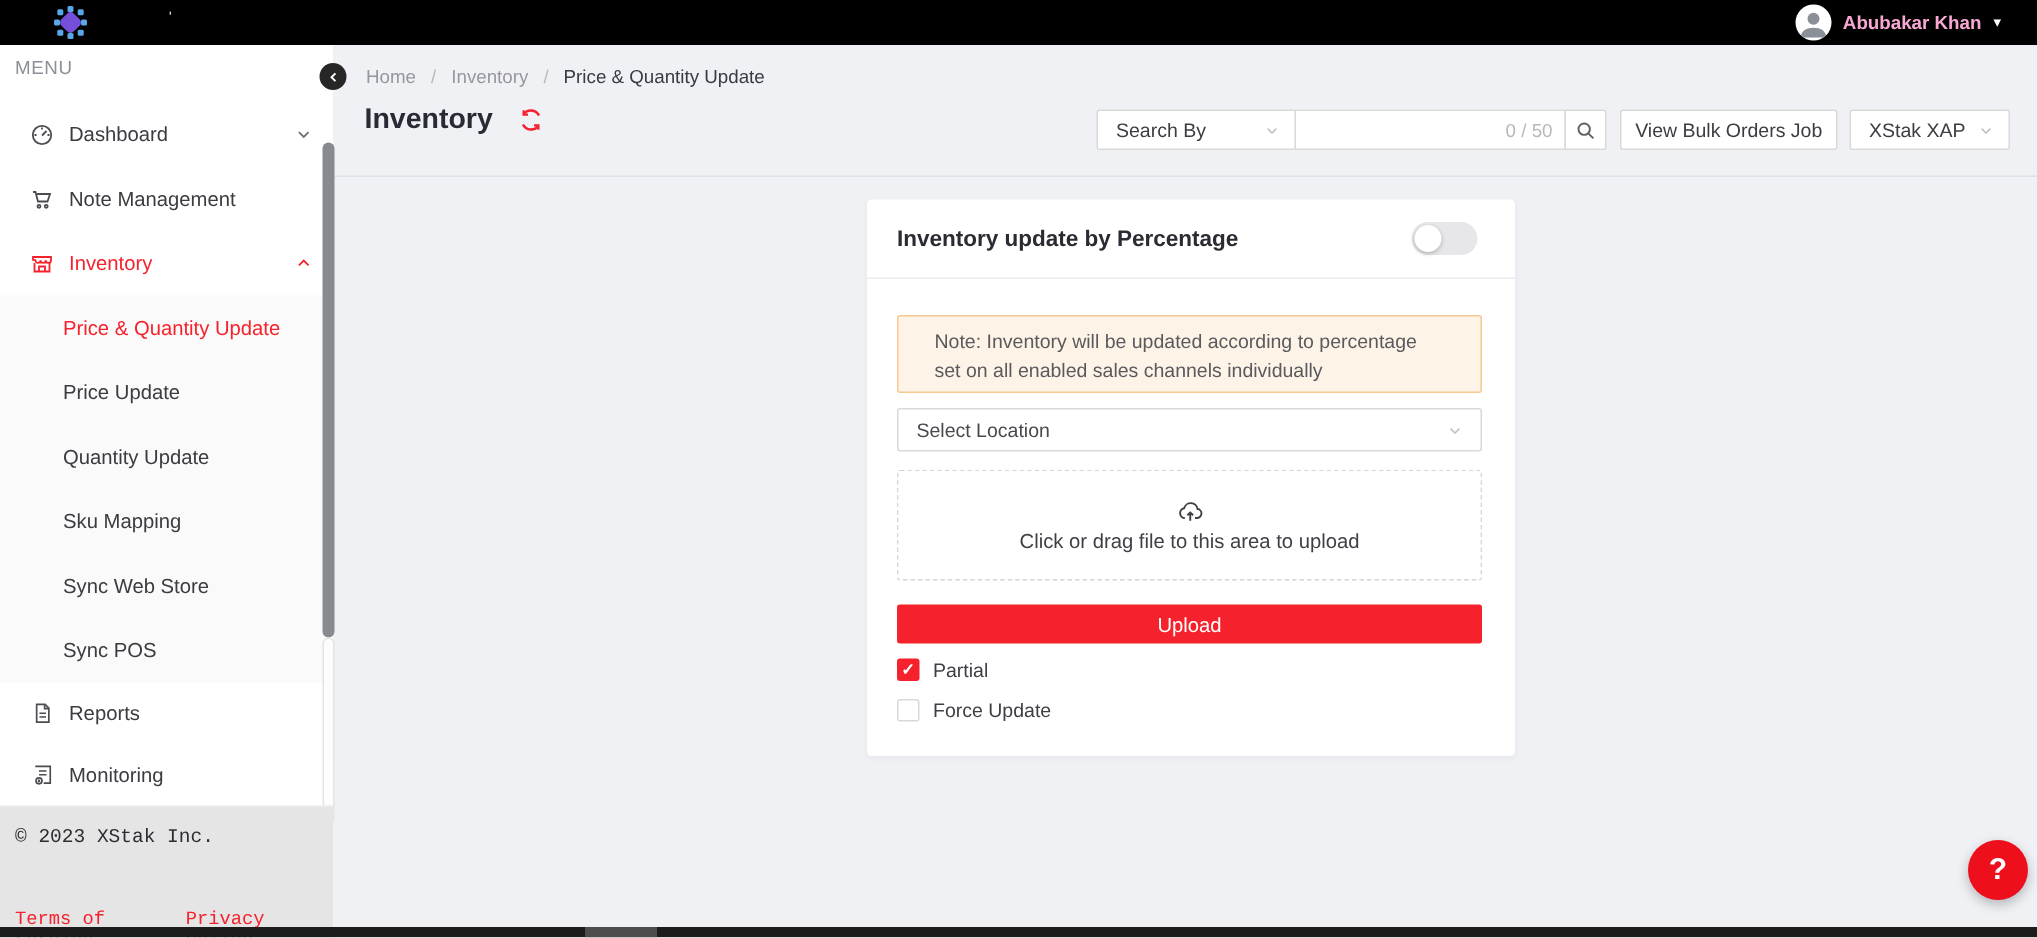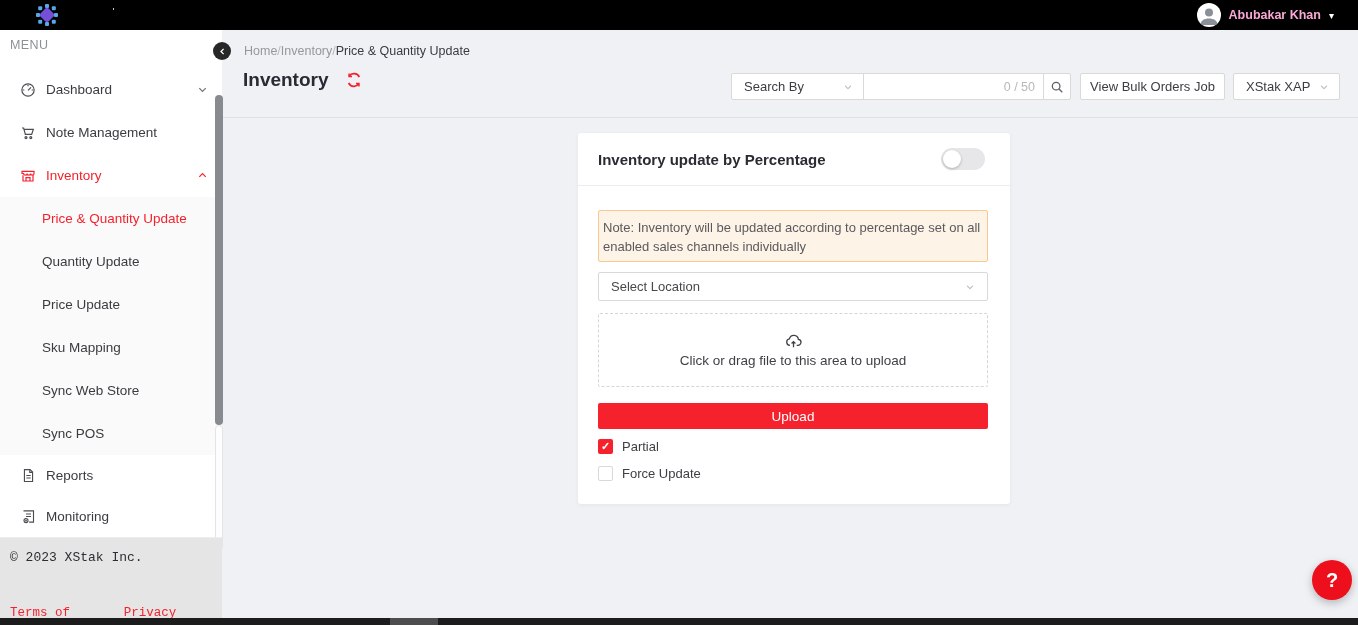--- a/index.html
+++ b/index.html
@@ -41,21 +41,21 @@
   .copyright { color:#2d2d33; font-size:13px; }
   .sb-links { margin-top:7px; display:flex; }
   .sb-link { color:#f5222d; font-size:12.5px; cursor:pointer;margin-top:34px; }
   .sb-link.privacy { margin-left:29px; }
 
   
   .collapse-btn { position:absolute; left:213px; top:42px; width:18px; height:18px; border-radius:50%; background:#272727; border:none; color:#fff; display:flex; align-items:center; justify-content:center; cursor:pointer; z-index:20; }
 
   
   .main { position:absolute; left:222px; top:30px; width:1136px; height:588px; background:#eff1f5; }
-  .breadcrumb { position:absolute; left:22px; top:14px; display:flex; gap:0; font-size:12.5px; align-items:flex-start; }
+  .breadcrumb { position:absolute; left:22px; top:14px; display:flex; gap:10px; font-size:12.5px; align-items:flex-start; }
   .bc-item { color:#97979c; cursor:pointer; }
   .bc-sep { color:#b9b9bd; }
   .bc-current { color:#3a3a42; }
   .page-title-row { position:absolute; left:21px; top:39px; display:flex; align-items:center; gap:17px; }
   .page-title { font-size:19px; font-weight:700; color:#2a2a35; }
   .refresh-icon { color:#f5222d; display:flex; cursor:pointer; }
 
   .toolbar { position:absolute; left:509px; top:43px; display:flex; align-items:center; }
   .ctrl { background:#fff; border:1px solid #d9d9d9; height:27px; font-size:13px; color:#3c3c42; display:flex; align-items:center; }
   .searchby { width:133px; border-radius:2px 0 0 2px; padding:0 10px 0 12px; justify-content:space-between; cursor:pointer; }
@@ -69,21 +69,21 @@
 
   .header-divider { position:absolute; left:0; top:87px; width:1136px; height:1px; background:#dde0e4; }
 
   
   .card { position:absolute; left:356px; top:103px; width:432px; height:371px; background:#fff; border-radius:3px; box-shadow:0 1px 4px rgba(0,0,0,.05); }
   .card-header { position:absolute; left:0; top:0; width:432px; height:53px; display:flex; align-items:center; justify-content:space-between; padding:0 25px 0 20px; border-bottom:1px solid #ececee; }
   .card-title { font-size:15px; font-weight:700; color:#2b2b33; }
   .switch { width:44px; height:22px; border-radius:11px; background:#e7e7ea; position:relative; cursor:pointer; }
   .switch-knob { position:absolute; left:2px; top:2px; width:18px; height:18px; border-radius:50%; background:#fff; box-shadow:0 1px 3px rgba(0,0,0,.25); }
 
-  .note-box { position:absolute; left:20px; top:77px; width:390px; height:52px; background:#fdf3e6; border:1px solid #f8c890; border-radius:2px; padding:7px 4px; font-size:13px; color:#5a5a5e; line-height:19px; }
+  .note-box { position:absolute; left:20px; top:77px; width:390px; height:52px; background:#fdf3e6; border:1px solid #f8c890; border-radius:2px; padding:7px 24px; font-size:13px; color:#5a5a5e; line-height:19px; }
 
   .loc-select { position:absolute; left:20px; top:139px; width:390px; height:29px; background:#fff; border:1px solid #d9d9d9; border-radius:2px; display:flex; align-items:center; justify-content:space-between; padding:0 12px; cursor:pointer; }
   .loc-text { font-size:13px; color:#48484e; }
 
   .dragger { position:absolute; left:20px; top:180px; width:390px; height:74px; border:1px dashed #d5d5d8; border-radius:2px; background:#fff; display:flex; flex-direction:column; align-items:center; justify-content:center; gap:3px; cursor:pointer; }
   .dragger-icon { color:#3f3f46; display:flex; }
   .dragger-text { font-size:13.5px; color:#3f3f46; }
 
   .upload-btn { position:absolute; left:20px; top:270px; width:390px; height:26px; background:#f5222d; color:#fff; border:none; border-radius:2px; font-size:13.5px; font-family:inherit; cursor:pointer; }
 
@@ -180,24 +180,24 @@
           <svg width="11" height="11" viewBox="0 0 24 24" fill="none" stroke="currentColor" stroke-width="2.6">
               <path d="M5 15l7-7 7 7"></path>
             </svg>
         </span>
       </div>
       <div class="submenu">
         <div class="sub-item active">
             <span>Price &amp; Quantity Update</span>
           </div>
         <div class="sub-item">
+            <span>Price Update</span>
+          </div>
+        <div class="sub-item">
             <span>Quantity Update</span>
-          </div>
-        <div class="sub-item">
-            <span>Price Update</span>
           </div>
         <div class="sub-item">
             <span>Sku Mapping</span>
           </div>
         <div class="sub-item">
             <span>Sync Web Store</span>
           </div>
         <div class="sub-item">
             <span>Sync POS</span>
           </div>

